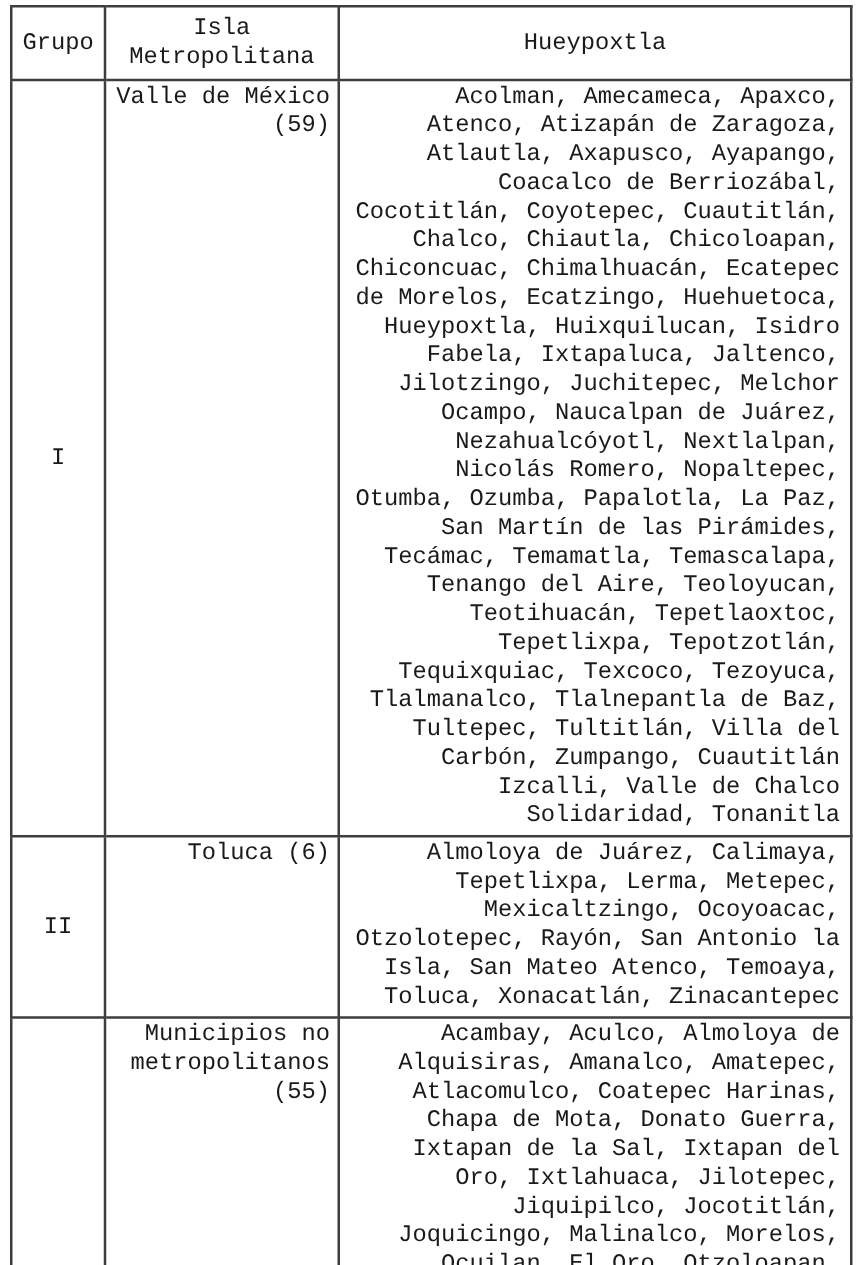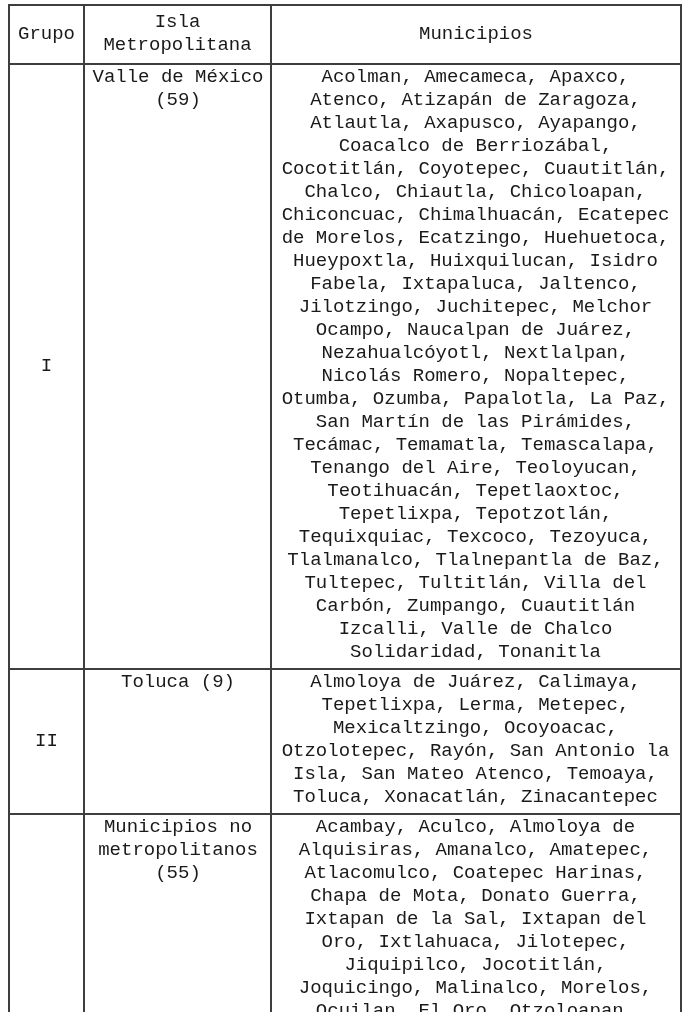--- a/index.html
+++ b/index.html
@@ -41,56 +41,56 @@
     text-align: center;
     vertical-align: middle;
     padding: 5px 4px 6px 4px;
   }
   td.cell-grupo {
     text-align: center;
     vertical-align: middle;
     padding: 1px 4px;
   }
   td.cell-zona {
-    text-align: center;
+    text-align: right;
     vertical-align: top;
     padding: 1px 6px 2px 7px;
   }
   td.cell-muni {
-    text-align: center;
+    text-align: right;
     vertical-align: top;
     padding: 1px 8px 4px 7px;
   }
 </style>
 </head>
 <body>
 
 <div class="page">
   <table class="muni-table">
     <colgroup>
       <col class="col-grupo">
       <col class="col-zona">
       <col class="col-muni">
     </colgroup>
     <thead>
       <tr>
         <th>Grupo</th>
         <th>Isla Metropolitana</th>
-        <th>Municipios</th>
+        <th>Hueypoxtla</th>
       </tr>
     </thead>
     <tbody>
       <tr>
         <td class="cell-grupo">I</td>
         <td class="cell-zona">Valle de México (59)</td>
         <td class="cell-muni">Acolman, Amecameca, Apaxco, Atenco, Atizapán de Zaragoza, Atlautla, Axapusco, Ayapango, Coacalco de Berriozábal, Cocotitlán, Coyotepec, Cuautitlán, Chalco, Chiautla, Chicoloapan, Chiconcuac, Chimalhuacán, Ecatepec de Morelos, Ecatzingo, Huehuetoca, Hueypoxtla, Huixquilucan, Isidro Fabela, Ixtapaluca, Jaltenco, Jilotzingo, Juchitepec, Melchor Ocampo, Naucalpan de Juárez, Nezahualcóyotl, Nextlalpan, Nicolás Romero, Nopaltepec, Otumba, Ozumba, Papalotla, La Paz, San Martín de las Pirámides, Tecámac, Temamatla, Temascalapa, Tenango del Aire, Teoloyucan, Teotihuacán, Tepetlaoxtoc, Tepetlixpa, Tepotzotlán, Tequixquiac, Texcoco, Tezoyuca, Tlalmanalco, Tlalnepantla de Baz, Tultepec, Tultitlán, Villa del Carbón, Zumpango, Cuautitlán Izcalli, Valle de Chalco Solidaridad, Tonanitla</td>
       </tr>
       <tr>
         <td class="cell-grupo">II</td>
-        <td class="cell-zona">Toluca (9)</td>
+        <td class="cell-zona">Toluca (6)</td>
         <td class="cell-muni">Almoloya de Juárez, Calimaya, Tepetlixpa, Lerma, Metepec, Mexicaltzingo, Ocoyoacac, Otzolotepec, Rayón, San Antonio la Isla, San Mateo Atenco, Temoaya, Toluca, Xonacatlán, Zinacantepec</td>
       </tr>
       <tr>
         <td class="cell-grupo">IV</td>
         <td class="cell-zona">Municipios no metropolitanos (55)</td>
         <td class="cell-muni">Acambay, Aculco, Almoloya de Alquisiras, Amanalco, Amatepec, Atlacomulco, Coatepec Harinas, Chapa de Mota, Donato Guerra, Ixtapan de la Sal, Ixtapan del Oro, Ixtlahuaca, Jilotepec, Jiquipilco, Jocotitlán, Joquicingo, Malinalco, Morelos, Ocuilan, El Oro, Otzoloapan, Polotitlán, San Felipe del Progreso, San Simón de Guerrero, Santo Tomás, Soyaniquilpan de Juárez, Sultepec, Tejupilco, Temascalcingo, Temascaltepec, Tenancingo, Tenango del Valle, Texcaltitlán, Timilpan, Tlatlaya, Tonatico, Valle de Bravo, Villa de Allende, Villa Guerrero, Villa Victoria, Zacazonapan, Zacualpan, Zumpahuacán, Luvianos y San José del Rincón</td>
       </tr>
     </tbody>
   </table>
 </div>

